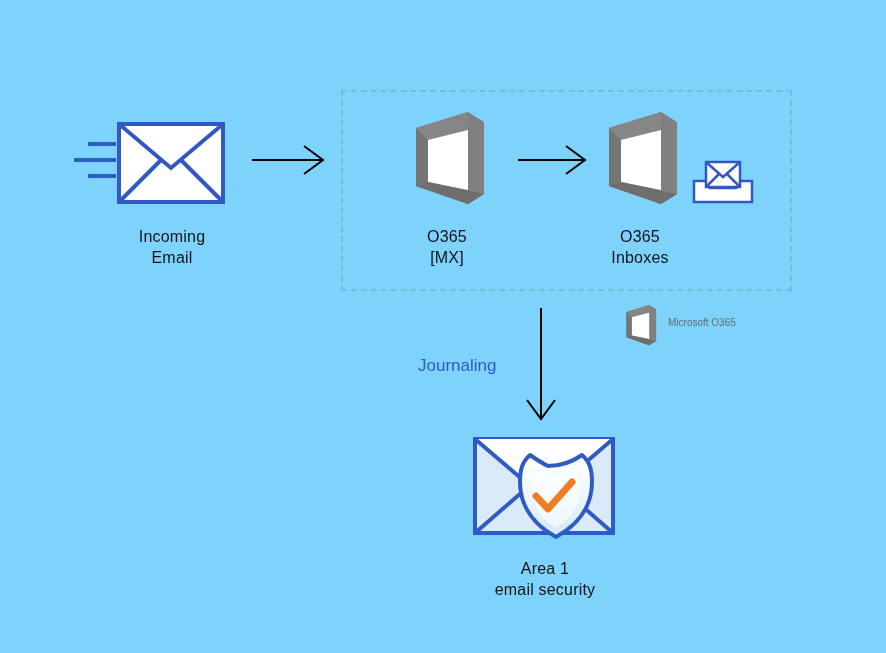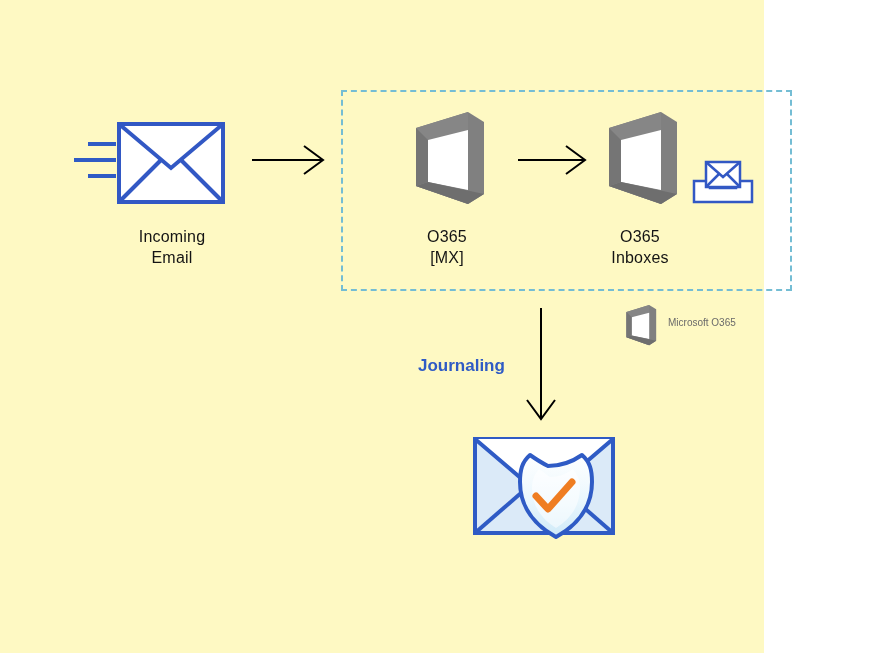--- a/index.html
+++ b/index.html
@@ -9,23 +9,23 @@
   }
   body {
     width: 886px;
     height: 653px;
     font-family: "Liberation Sans", sans-serif;
     color: #1a1a1a;
     overflow: hidden;
   }
   #diagram {
     position: relative;
-    width: 764px;
+    width: 886px;
     height: 653px;
-    background: #fef9c3;
+    background: #7dd3fc;
   }
   .abs { position: absolute; }
 
   
   .node-label {
     position: absolute;
     text-align: center;
     font-size: 16px;
     line-height: 21px;
     color: #141414;
@@ -36,21 +36,21 @@
     position: absolute;
     font-size: 10px;
     line-height: 18px;
     color: #6a6a6a;
     white-space: nowrap;
   }
   .flow-label {
     position: absolute;
     font-size: 17px;
     line-height: 20px;
-    font-weight: bold;
+    font-weight: normal;
     color: #2f5bc5;
     white-space: nowrap;
   }
 
   
   .dashed-zone {
     position: absolute;
     left: 341px;
     top: 90px;
     width: 451px;
@@ -177,14 +177,16 @@
           <stop offset="100%" stop-color="#cfeaf8"></stop>
         </linearGradient>
       </defs>
       <path d="M112 30 C124 30 136 26 146 19 C154 26 156 34 156 46 C156 72 140 90 120 101 C100 90 84 72 84 46 C84 34 86 26 94 19 C104 26 112 30 112 30 Z" transform="translate(-36,0)" fill="url(#shieldGrad)" stroke="#2f5bc5" stroke-width="4" stroke-linejoin="round"></path>
       <path d="M112 40 C120 40 128 37 135 32 C140 38 142 43 142 51 C142 70 131 83 118 91 C105 83 94 70 94 51 C94 43 96 38 101 32 C108 37 112 40 112 40 Z" transform="translate(-34,1)" fill="#ffffff" opacity=".55" stroke="none"></path>
 
       <path d="M64 60 L76 73 L100 46" transform="translate(0,0)" fill="none" stroke="#ef7d22" stroke-width="7" stroke-linecap="round" stroke-linejoin="round"></path>
     </svg>
   </div>
 
+  <div class="node-label" style="left:455px; top:558px; width:180px;">Area 1
+email security</div>
 
 </div>
 
 </body></html>

